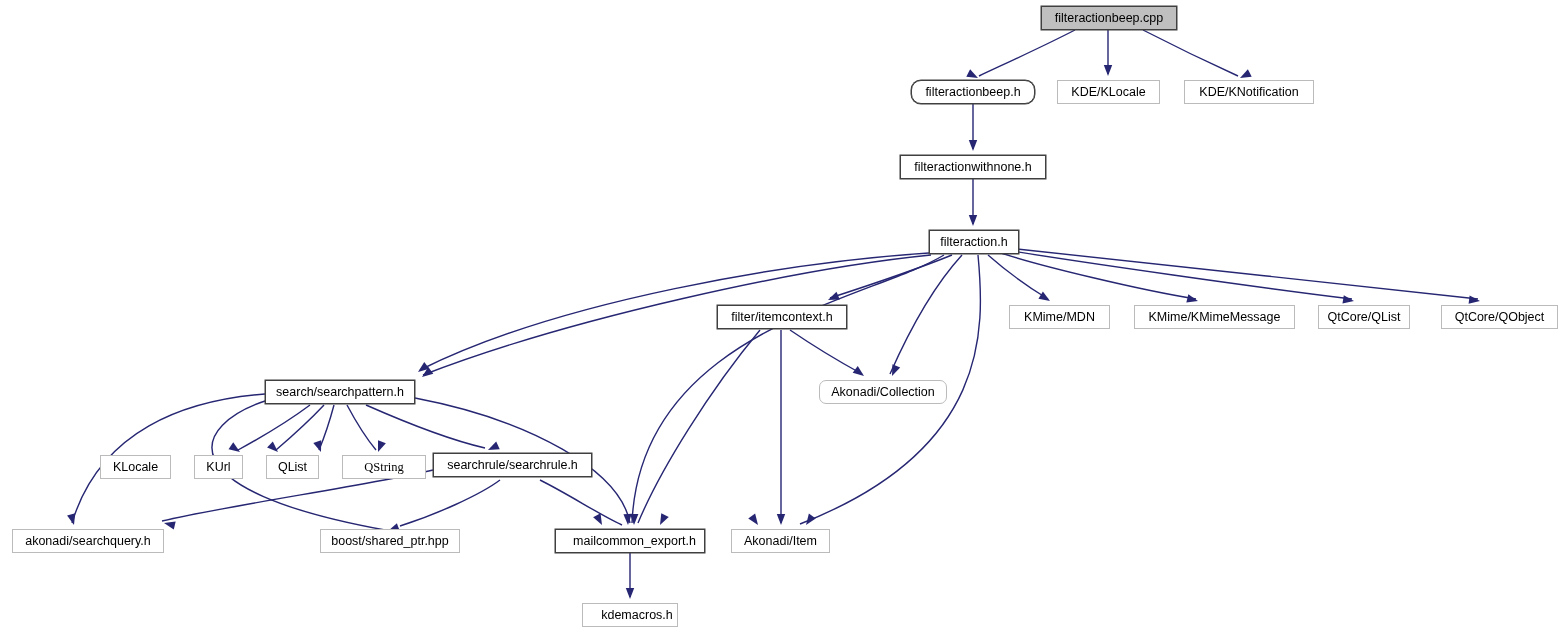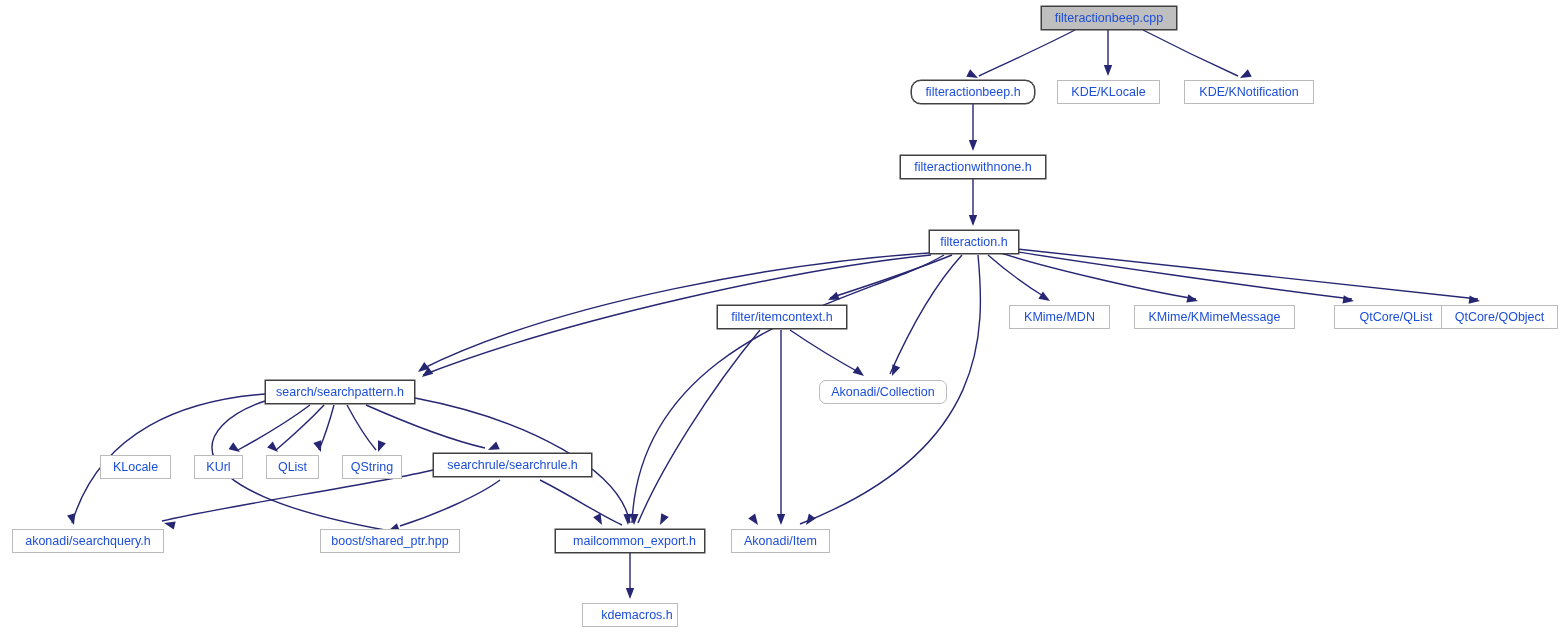--- a/index.html
+++ b/index.html
@@ -15,21 +15,21 @@
   #edges{position:absolute;left:0;top:0;width:1564px;height:635px;pointer-events:none;}
   .node{
     position:absolute;
     box-sizing:border-box;
     display:flex;
     align-items:center;
     justify-content:center;
     white-space:nowrap;
     font-size:12.5px;
     line-height:1;
-    color:#1d4ed8;
+    color:#000000;
     background:#ffffff;
     border:1px solid #bbbbbb;
     height:24px;
     padding:0 8px;
   }
   .node.local{
     border:1px solid #404040;
     box-shadow:0 0 0 0.5px #404040;
   }
   .node.root{
@@ -132,42 +132,42 @@
       </div>
       <div class="node local" style="left: 717px; top: 305px; width: 130px;">
         <span>filter/itemcontext.h</span>
       </div>
       <div class="node extern" style="left: 1009px; top: 305px; width: 101px;">
         <span>KMime/MDN</span>
       </div>
       <div class="node extern" style="left: 1134px; top: 305px; width: 161px;">
         <span>KMime/KMimeMessage</span>
       </div>
-      <div class="node extern" style="left: 1318px; top: 305px; width: 124px; margin-left: 16px;">
+      <div class="node extern" style="left: 1318px; top: 305px; width: 92px;">
         <span>QtCore/QList</span>
       </div>
       <div class="node extern" style="left: 1441px; top: 305px; width: 117px;">
         <span>QtCore/QObject</span>
       </div>
       <div class="node local" style="left: 265px; top: 380px; width: 150px;">
         <span>search/searchpattern.h</span>
       </div>
       <div class="node extern" style="left: 819px; top: 380px; width: 128px; border-radius: 7px;">
         <span>Akonadi/Collection</span>
       </div>
       <div class="node extern" style="left: 100px; top: 455px; width: 71px;">
         <span>KLocale</span>
       </div>
       <div class="node extern" style="left: 194px; top: 455px; width: 49px;">
         <span>KUrl</span>
       </div>
       <div class="node extern" style="left: 266px; top: 455px; width: 53px;">
         <span>QList</span>
       </div>
-      <div class="node extern" style="left: 342px; top: 455px; width: 60px;">
+      <div class="node extern" style="left: 342px; top: 455px; width: 84px; font-family: Liberation Serif, serif;">
         <span>QString</span>
       </div>
       <div class="node local" style="left: 433px; top: 453px; width: 159px;">
         <span>searchrule/searchrule.h</span>
       </div>
       <div class="node extern" style="left: 12px; top: 529px; width: 152px;">
         <span>akonadi/searchquery.h</span>
       </div>
       <div class="node extern" style="left: 320px; top: 529px; width: 140px; justify-content: center;">
         <span>boost/shared_ptr.hpp</span>

